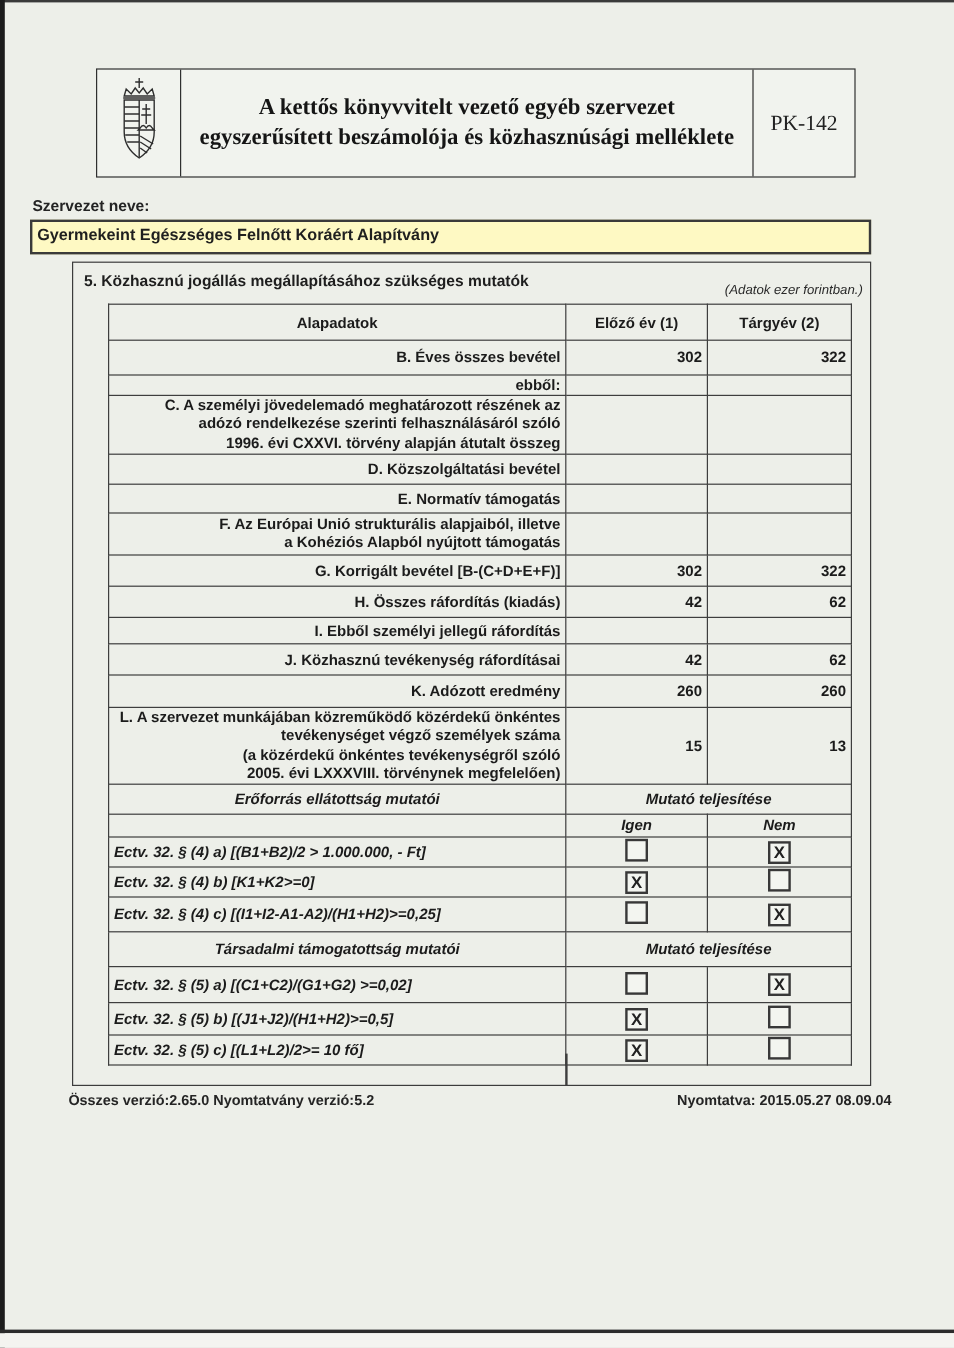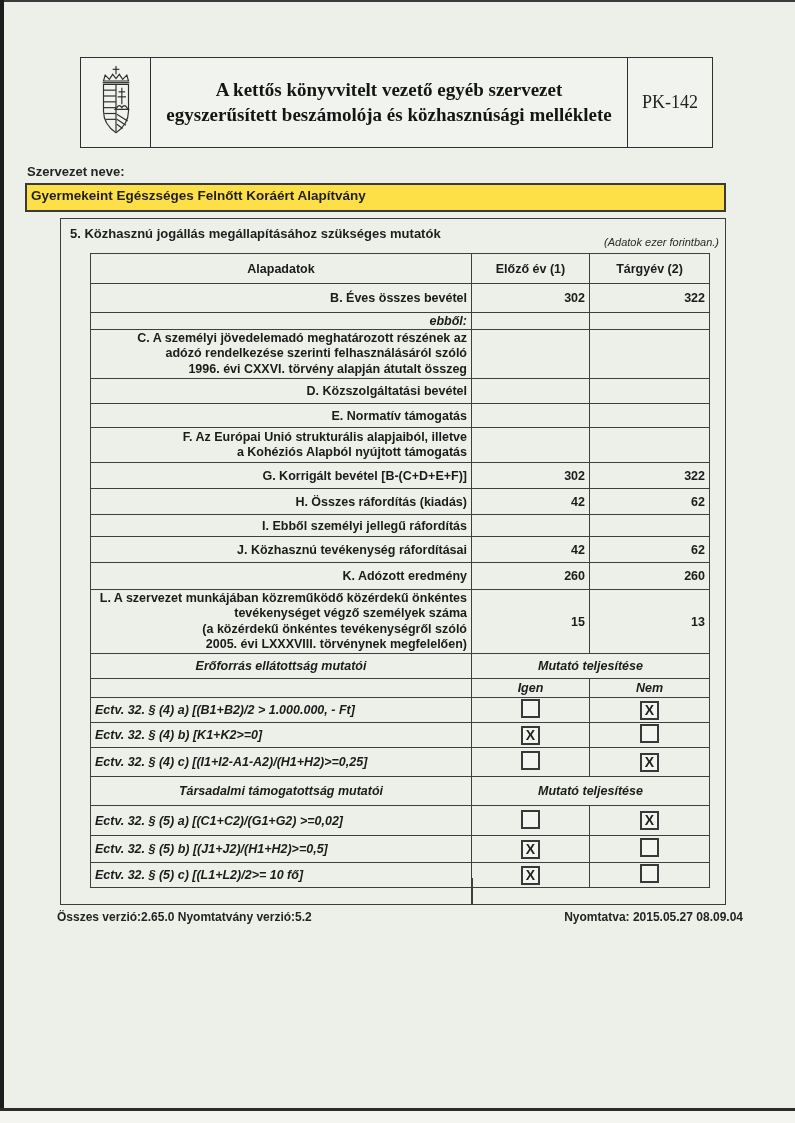--- a/index.html
+++ b/index.html
@@ -32,21 +32,21 @@
   }
   .code-cell{
     width:84px;display:flex;align-items:center;justify-content:center;
     font-family:"Liberation Serif", serif;font-size:18px;color:#222;
   }
 
   
   .org-label{position:absolute;left:27px;top:164px;font-size:13px;font-weight:bold;color:#242424;}
   .org-box{
     position:absolute;left:25px;top:183px;width:693px;height:22px;
-    border:2px solid #3a3a3a;background:#fde047;
+    border:2px solid #3a3a3a;background:#fef9c3;
     font-size:13.5px;font-weight:bold;color:#1f1f1f;
     padding:3px 0 0 4px;box-sizing:content-box;
   }
 
   
   .section-box{
     position:absolute;left:60px;top:218px;width:666px;height:687px;
     border:1.6px solid #3c3c3c;box-sizing:border-box;
   }
   .section-title{position:absolute;left:9px;top:7px;font-size:13px;font-weight:bold;color:#1e1e1e;}
@@ -57,21 +57,21 @@
     position:absolute;left:29px;top:34px;width:619px;
     border-collapse:collapse;table-layout:fixed;
   }
   table.main td{
     border:1.5px solid #3e3e3e;
     font-size:12.5px;font-weight:bold;color:#1b1b1b;
     padding:1px 4px;vertical-align:middle;box-sizing:border-box;
   }
   td.hcell{font-weight:normal;text-align:center;font-size:13px;}
   td.lbl{text-align:right;padding-left:6px;}
-  td.indent{padding-left:22px;font-style:italic;}
+  td.indent{padding-left:22px;}
   td.multi{white-space:pre-line;line-height:1.22;font-size:12.3px;}
   td.val{text-align:right;vertical-align:bottom;padding-right:3px;padding-bottom:3px;font-size:13px;}
   td.val.mid{vertical-align:middle;}
   td.center-it{font-style:italic;font-weight:normal;text-align:center;font-size:13px;}
   td.ectv{font-style:italic;font-weight:normal;padding-left:14px;font-size:12.5px;}
   td.cb-cell{text-align:center;vertical-align:middle;}
   .checkbox{
     display:inline-block;width:15px;height:15px;
     border:2px solid #383838;line-height:15px;text-align:center;
     font-style:normal;font-weight:bold;font-size:14px;color:#222;

